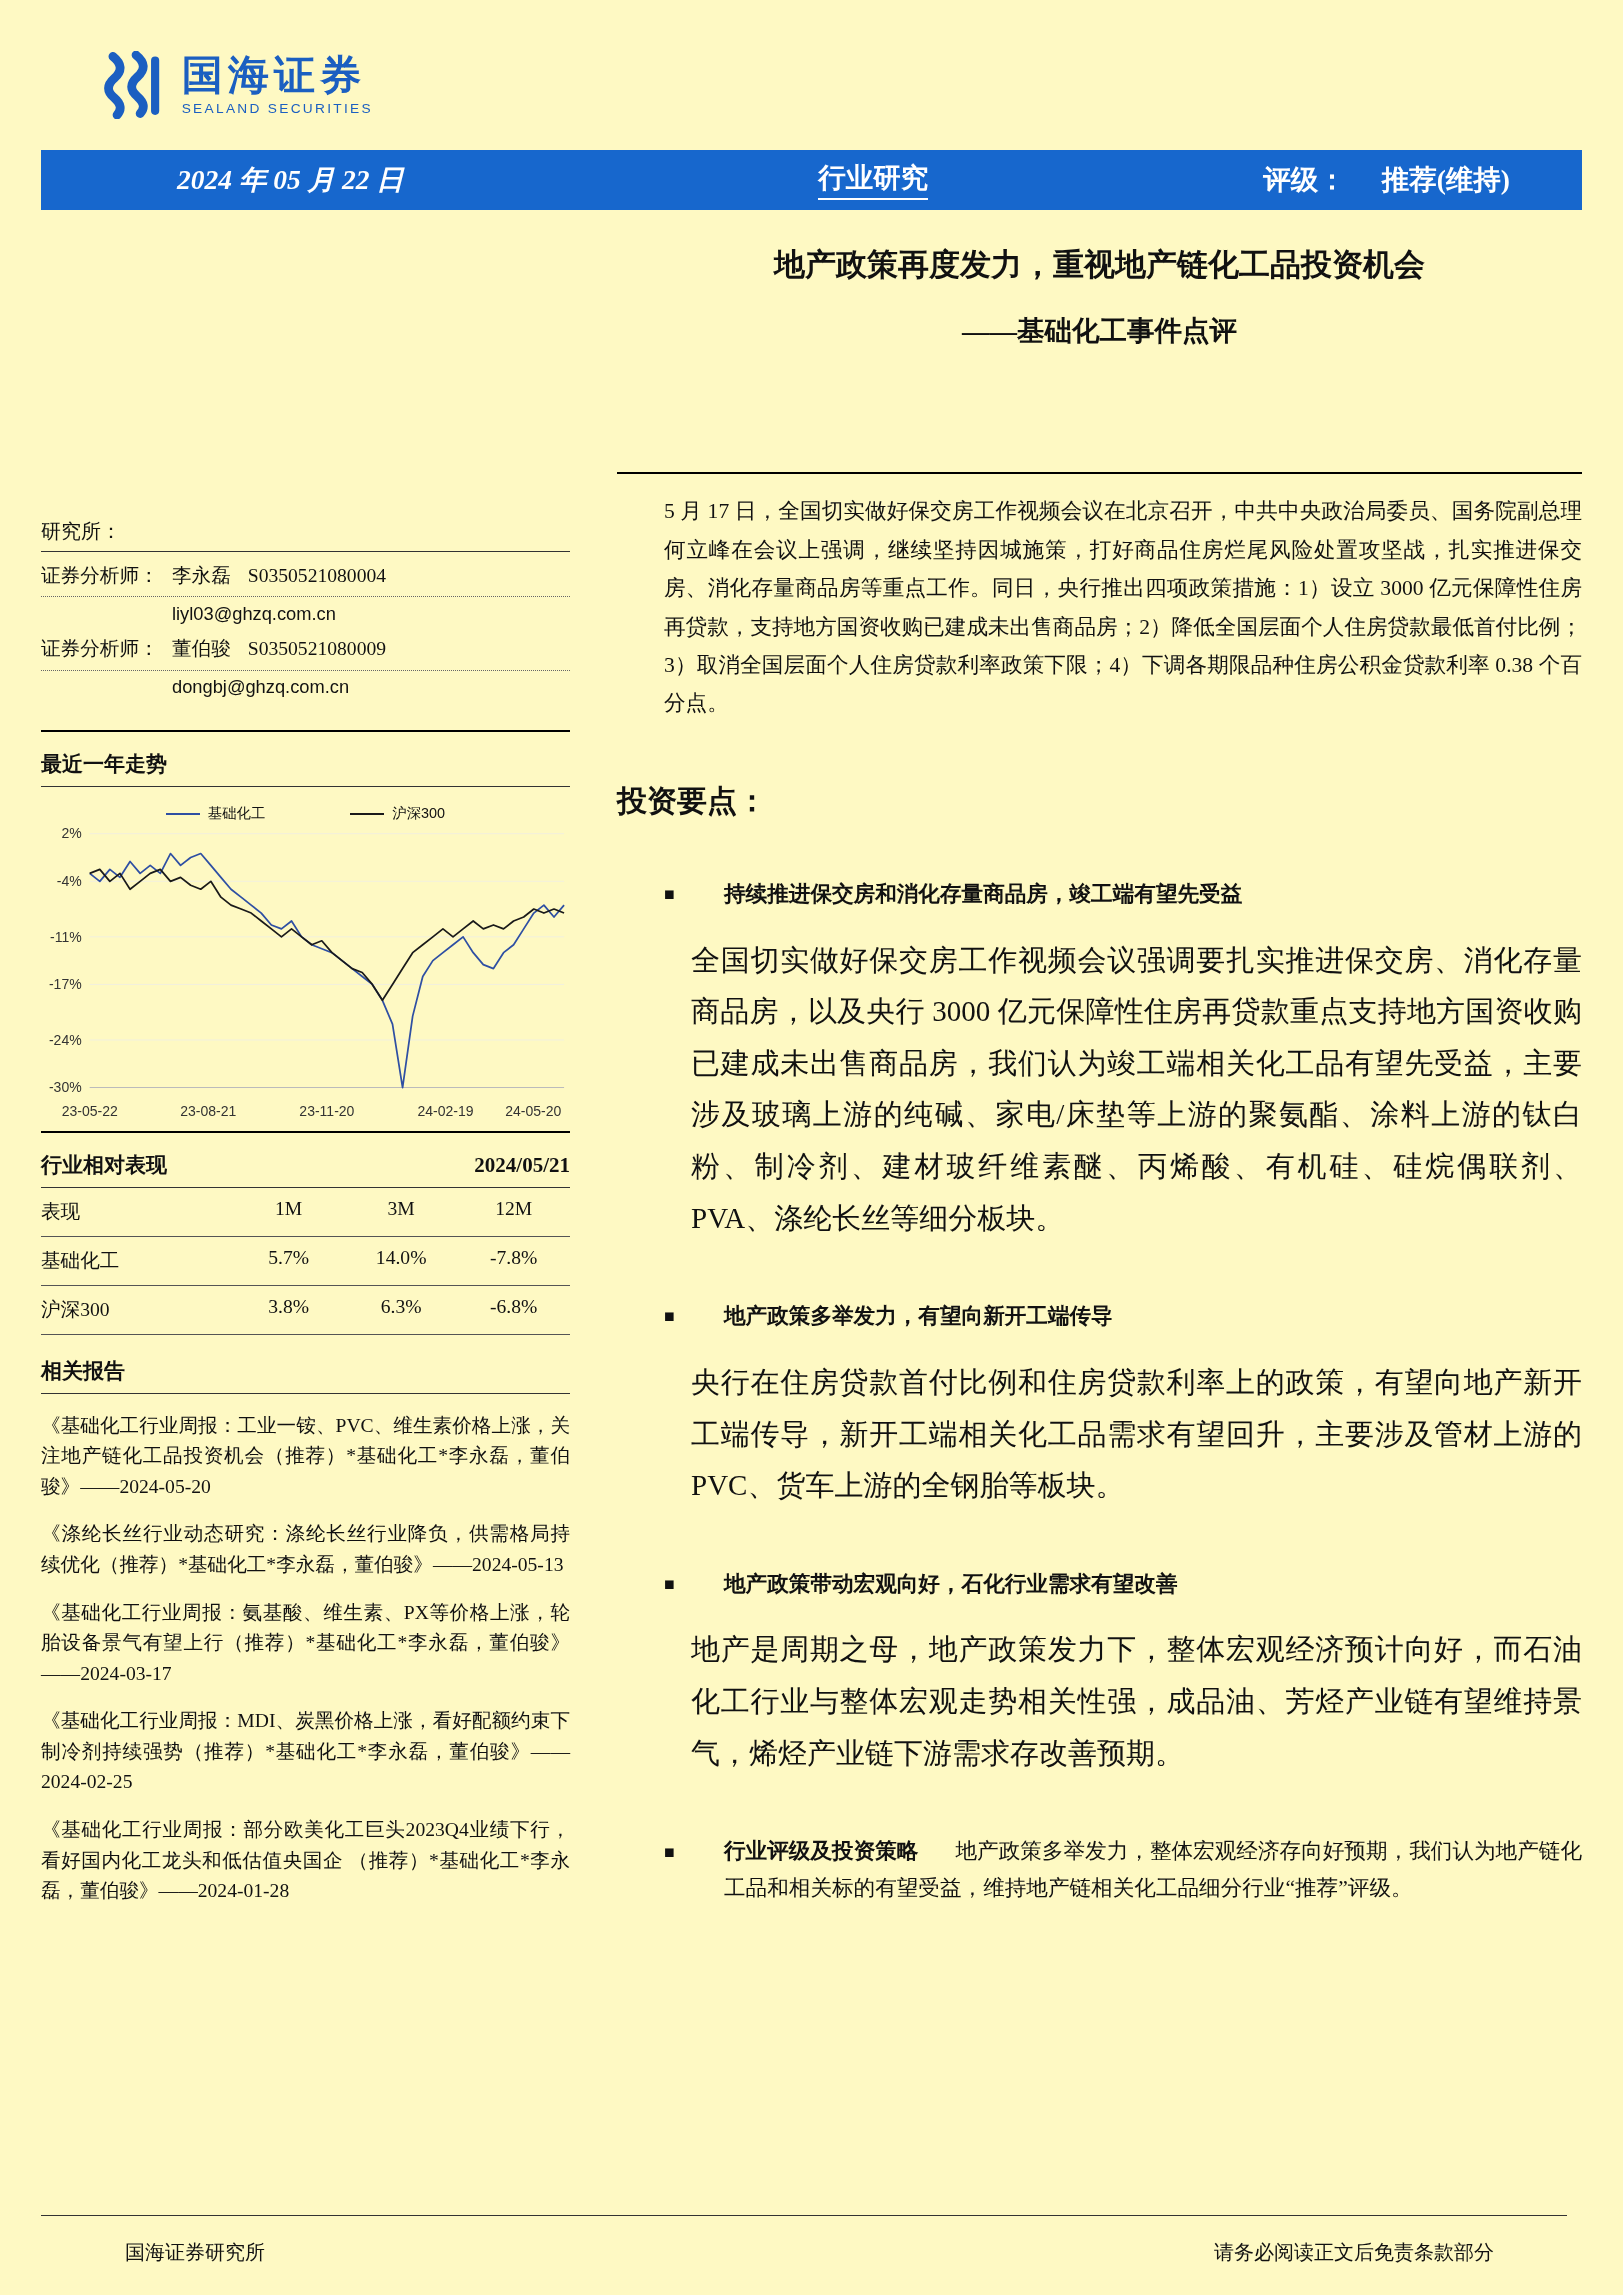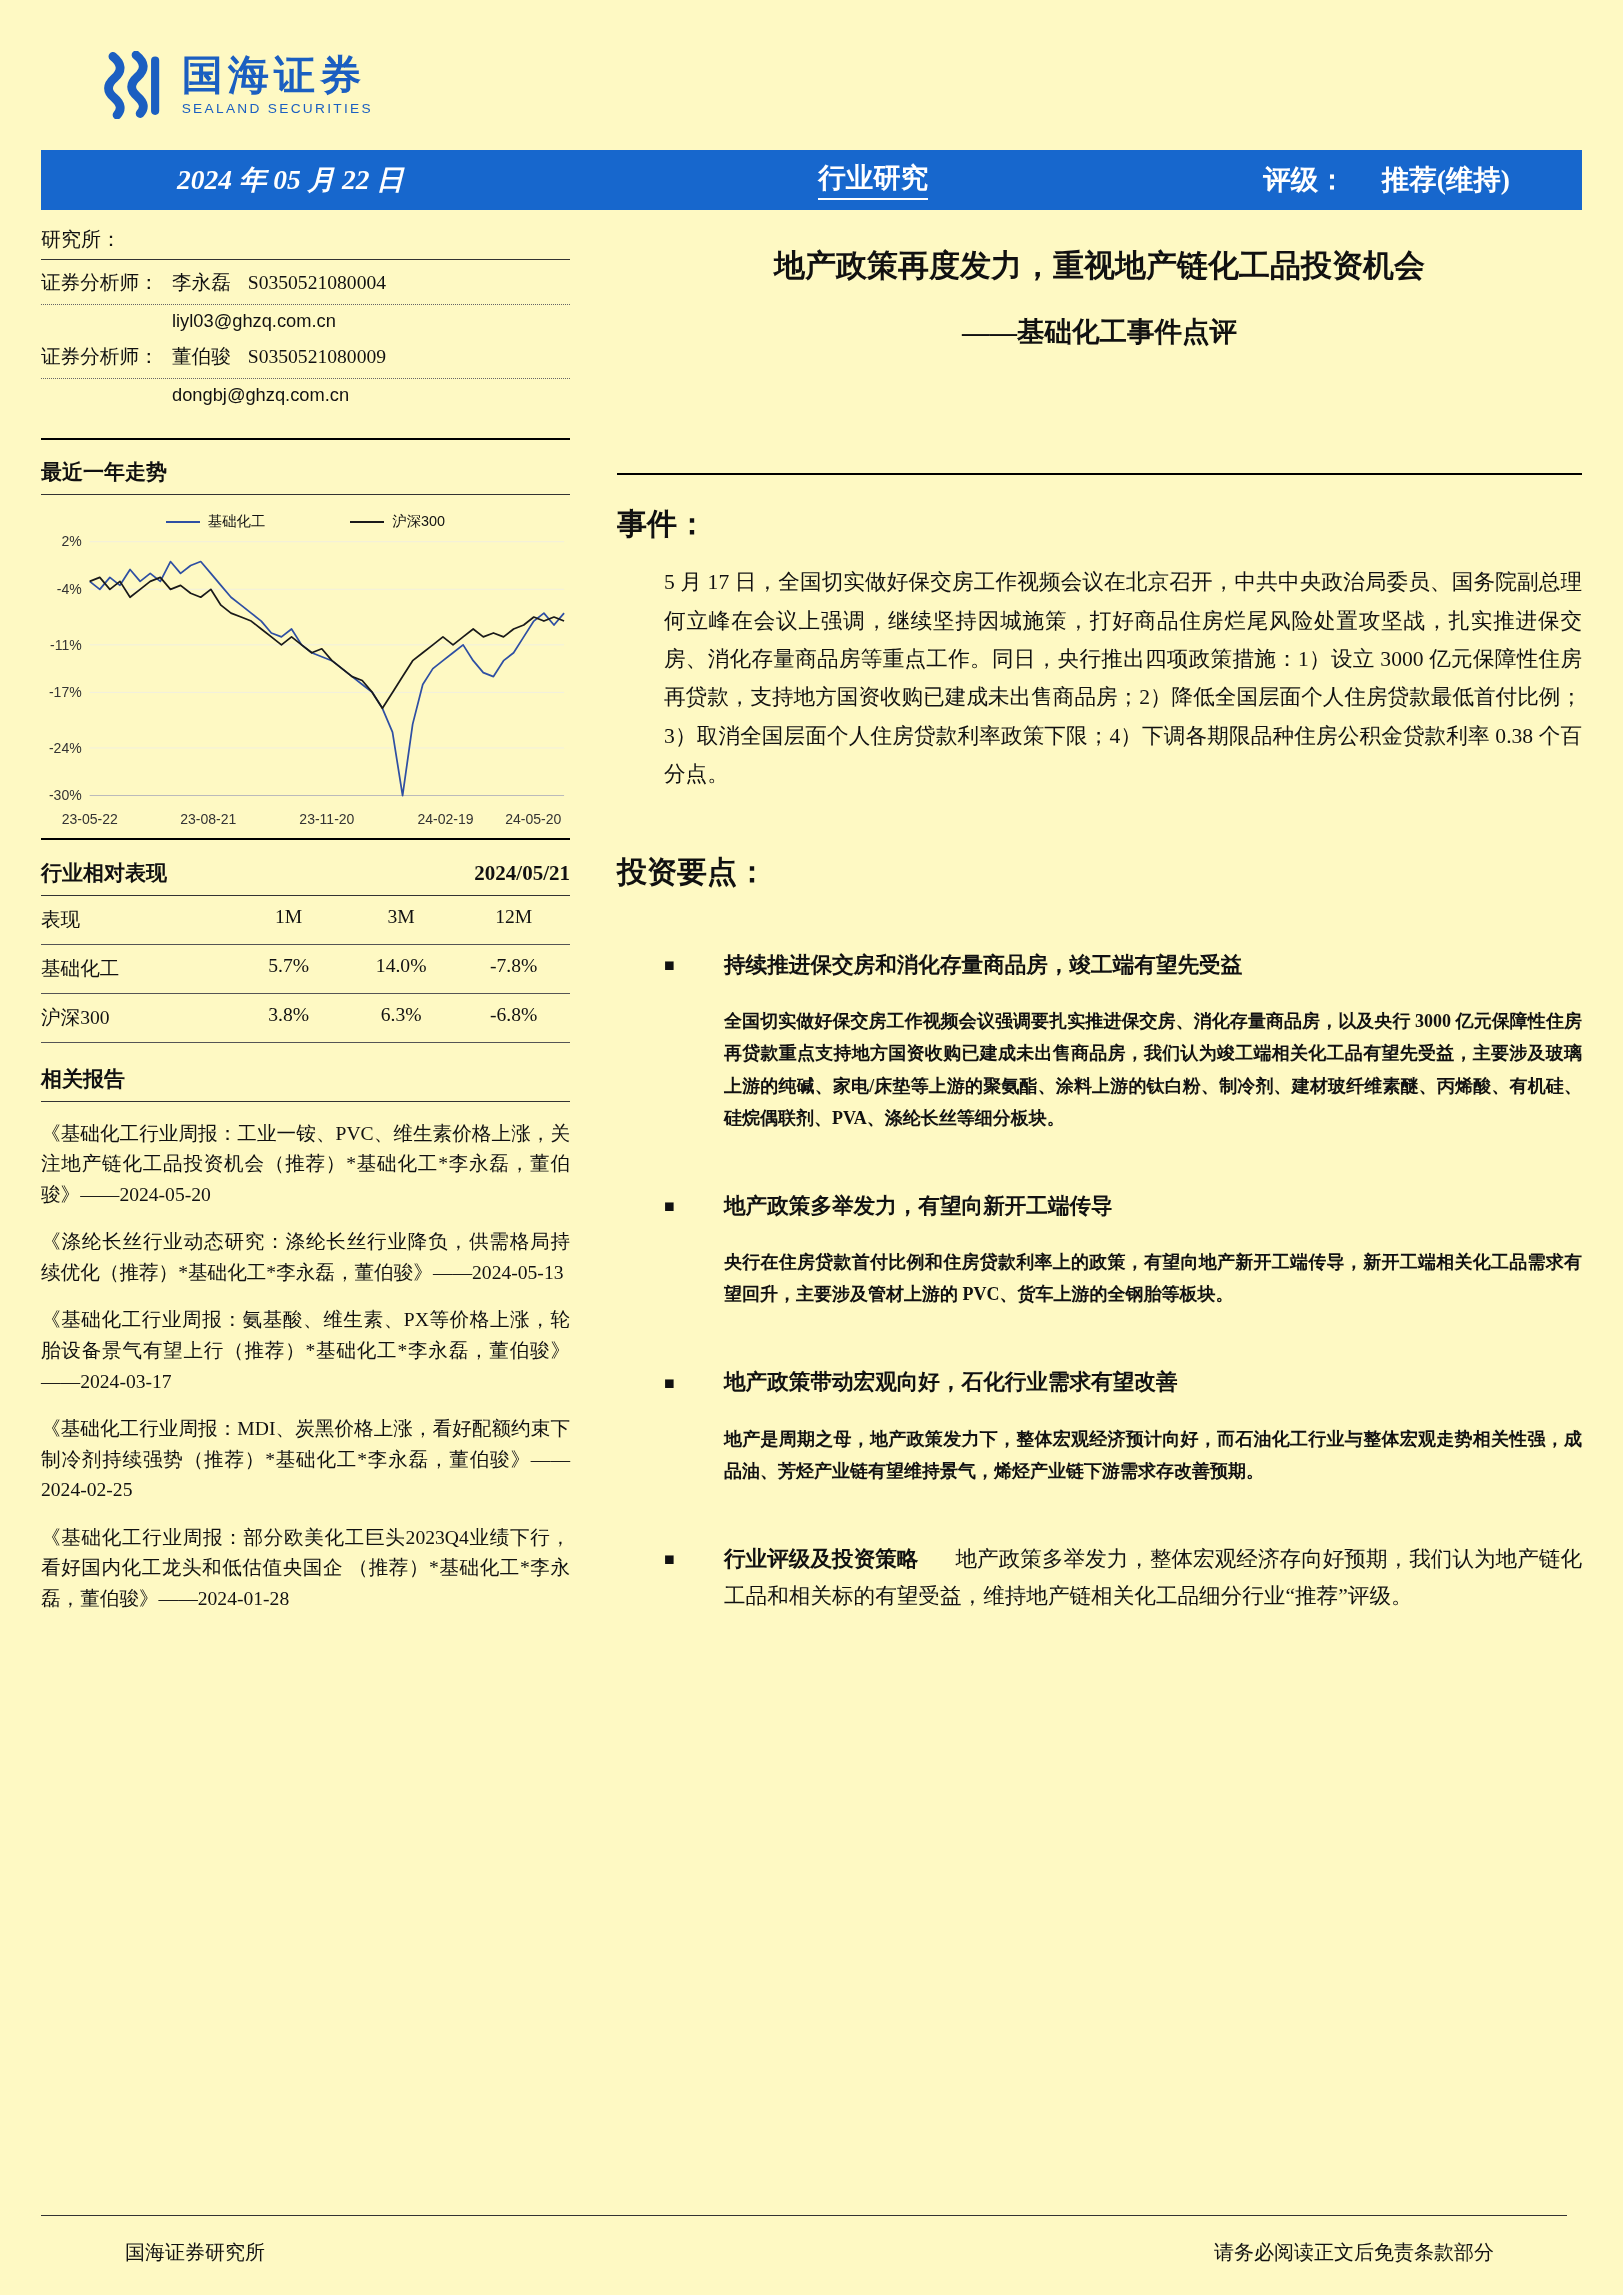--- a/index.html
+++ b/index.html
@@ -73,21 +73,21 @@
   .main-title{font-size:31px;font-weight:bold;text-align:center;margin:34px 0 0;line-height:1.35;}
   .main-subtitle{font-size:27.5px;font-weight:bold;text-align:center;margin:27.5px 0 0;}
   .big-heading{font-size:30px;font-weight:bold;margin:29px 0 0;}
   .event-body{font-size:21.6px;line-height:1.78;text-align:justify;margin:18.3px 0 0 47px;}
   .points-heading{margin-top:58px;}
   .bullet-row{display:flex;margin:54px 0 0 47px;font-size:21.6px;line-height:1.7;}
   .bullet-marker{width:60px;flex:none;font-size:17.7px;padding-top:3.3px;}
   .bullet-text{flex:1;text-align:justify;}
   .bullet-title{font-weight:bold;}
   .bullet-inline{margin-left:37px;font-weight:normal;}
-  .bullet-body{font-size:18px;line-height:1.78;text-align:justify;margin:22px 0 0 107px;font-weight:bold;}
+  .bullet-body{font-size:29px;line-height:1.78;text-align:justify;margin:22px 0 0 74px;}
   
   .page-footer{
     position:absolute;left:41px;right:56px;bottom:0;height:80px;
     border-top:1.3px solid #333;
     display:flex;justify-content:space-between;align-items:center;
     font-size:20px;padding:0 73px 6.5px 84px;
   }
 </style>
 </head>
 <body>
@@ -219,21 +219,20 @@
           </div>
       </div>
     </aside>
 
     <main class="col-right">
       <div class="col-header-right">
         <h1 class="main-title">地产政策再度发力，重视地产链化工品投资机会</h1>
         <h2 class="main-subtitle">——基础化工事件点评</h2>
       </div>
 
-      <div class="big-heading">事件：</div>
       <p class="event-body">5 月 17 日，全国切实做好保交房工作视频会议在北京召开，中共中央政治局委员、国务院副总理何立峰在会议上强调，继续坚持因城施策，打好商品住房烂尾风险处置攻坚战，扎实推进保交房、消化存量商品房等重点工作。同日，央行推出四项政策措施：1）设立 3000 亿元保障性住房再贷款，支持地方国资收购已建成未出售商品房；2）降低全国层面个人住房贷款最低首付比例；3）取消全国层面个人住房贷款利率政策下限；4）下调各期限品种住房公积金贷款利率 0.38 个百分点。</p>
 
       <div class="big-heading points-heading">投资要点：</div>
       <div>
           <div class="bullet-row">
             <span class="bullet-marker">■</span>
             <span class="bullet-text"><span class="bullet-title">持续推进保交房和消化存量商品房，竣工端有望先受益</span></span>
           </div>
           <p class="bullet-body">全国切实做好保交房工作视频会议强调要扎实推进保交房、消化存量商品房，以及央行 3000 亿元保障性住房再贷款重点支持地方国资收购已建成未出售商品房，我们认为竣工端相关化工品有望先受益，主要涉及玻璃上游的纯碱、家电/床垫等上游的聚氨酯、涂料上游的钛白粉、制冷剂、建材玻纤维素醚、丙烯酸、有机硅、硅烷偶联剂、PVA、涤纶长丝等细分板块。</p>
           <div class="bullet-row">

